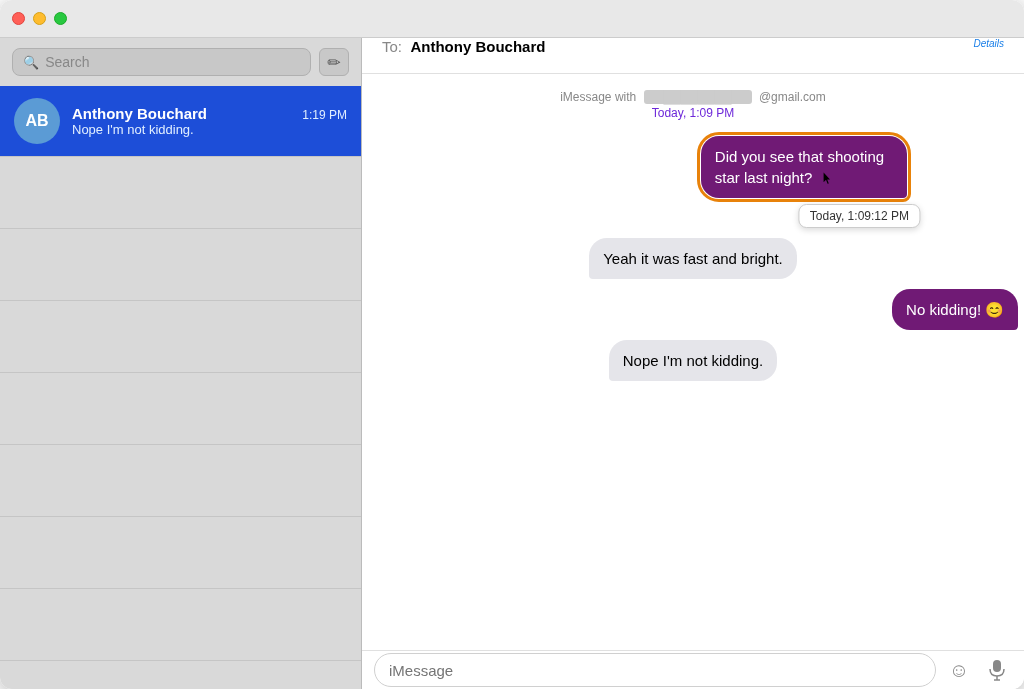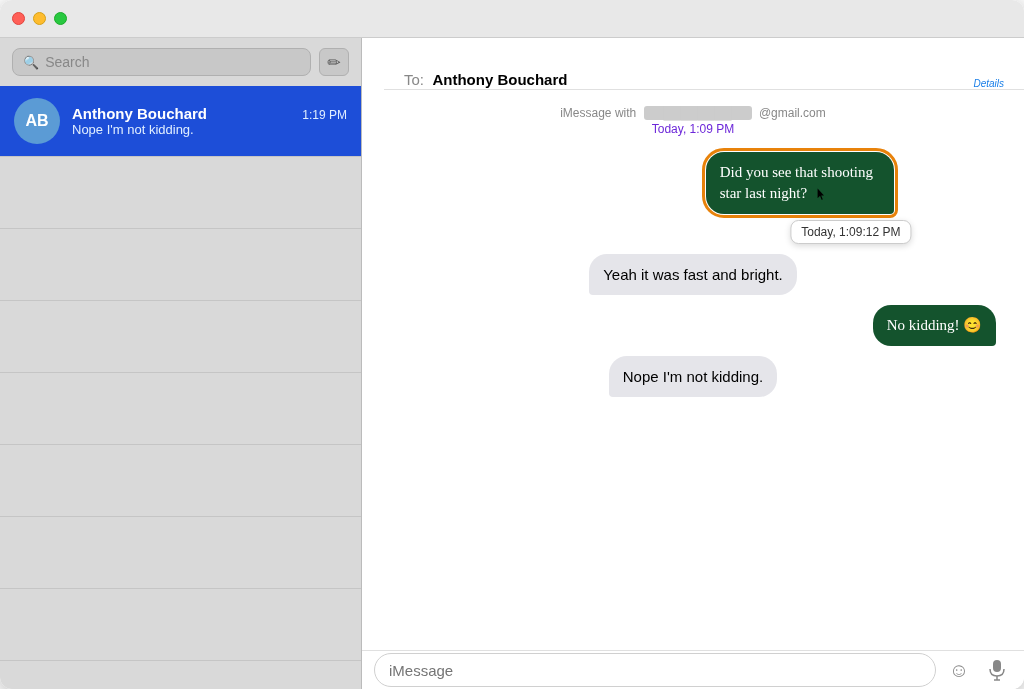--- a/index.html
+++ b/index.html
@@ -179,28 +179,27 @@
 
     
     .chat-area {
       flex: 1;
       display: flex;
       flex-direction: column;
       background: #fff;
     }
 
     .chat-header {
-      height: 52px;
+      height: 36px;
       border-bottom: 1px solid #e0e0e0;
       display: flex;
-      align-items: flex-end;
+      align-items: flex-start;
       justify-content: space-between;
       padding: 0 20px;
       flex-shrink: 0;
-      margin-left: 22px;
     }
     .chat-to-label {
       font-size: 15px;
       color: #888;
     }
     .chat-recipient {
       font-size: 15px;
       font-weight: 600;
       color: #000;
       margin-left: 4px;
@@ -209,21 +208,21 @@
       font-size: 10px;
       color: #1a7fe8;
       cursor: pointer;
       font-style: italic;
     }
 
     
     .messages-area {
       flex: 1;
       overflow-y: auto;
-      padding: 16px 28px;
+      padding: 16px 6px;
       display: flex;
       flex-direction: column;
     }
 
     .imessage-label {
       text-align: center;
       color: #888;
       font-size: 12px;
       margin-bottom: 2px;
     }
@@ -247,24 +246,23 @@
 
     .bubble {
       max-width: 65%;
       padding: 10px 14px;
       border-radius: 18px;
       font-size: 15px;
       line-height: 1.4;
       position: relative;
     }
     .bubble.sent {
-      background: #14532d;
+      background: #701a75;
       color: #fff;
       border-bottom-right-radius: 4px;
-      font-family: Liberation Serif, serif;
     }
     .bubble.received {
       background: #e5e5ea;
       color: #000;
       border-bottom-left-radius: 4px;
     }
 
     
     .bubble.highlighted {
       outline: 3px solid #e8820a;

